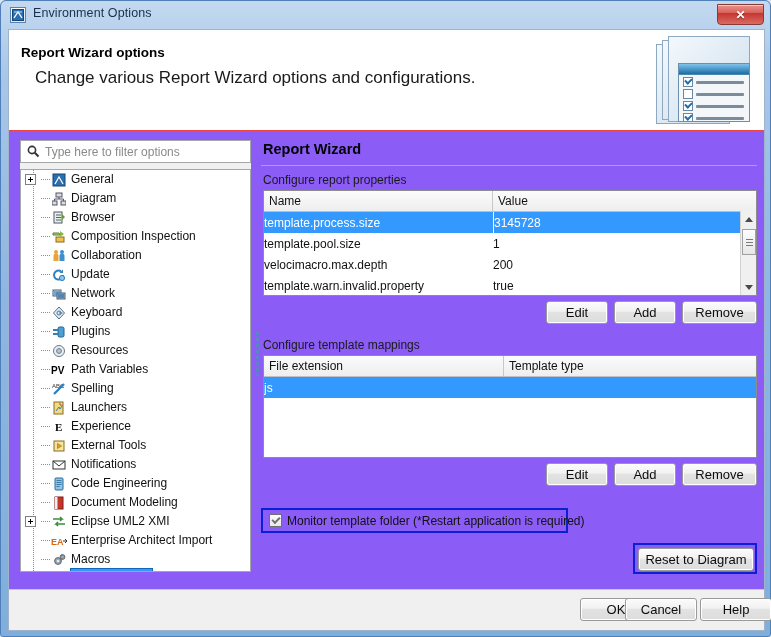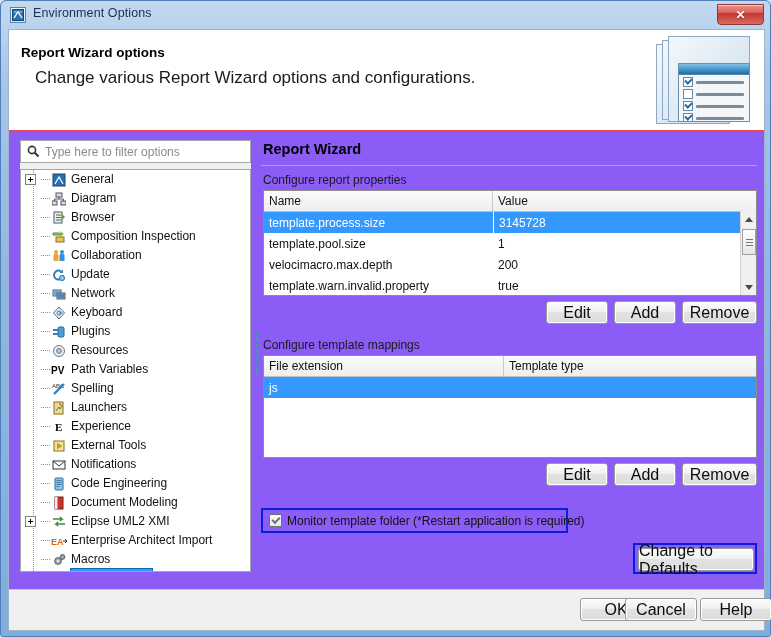--- a/index.html
+++ b/index.html
@@ -313,21 +313,20 @@
     box-sizing: border-box;
   }
   .grid-row {
     display: flex;
     height: 21px;
     font-size: 12px;
     color: #111;
   }
   .grid-row .cell {
     display: flex; align-items: center;
-    padding-left: 5px;
     box-sizing: border-box;
     overflow: hidden;
     white-space: nowrap;
   }
   .grid-row.selected { background: #3399ff; color: #fff; }
   .grid-row.selected .cell + .cell { border-left: 1px solid #fff; }
 
   
   .vscroll {
     position: absolute;
@@ -365,21 +364,21 @@
   .arrow-dn { border-top: 5px solid #4a4a4a; }
 
   .btn {
     position: absolute;
     height: 23px;
     background: linear-gradient(to bottom,#fbfbfb 0%, #f1f1f1 45%, #e3e3e3 46%, #dcdcdc 100%);
     border: 1px solid #9a9a9a;
     border-radius: 3px;
     box-sizing: border-box;
     display: flex; align-items: center; justify-content: center;
-    font-size: 16px;
+    font-size: 13px;
     color: #0c0c0c;
     box-shadow: inset 0 0 0 1px #fff;
   }
 
   
   #chk-wrap {
     position: absolute;
     left: 0; top: 375px;
     width: 307px; height: 25px;
     border: 2px solid #0b1fd6;
@@ -829,21 +828,21 @@
         <div class="btn" style="left:285px; top:330px; width:62px;">Edit</div>
         <div class="btn" style="left:353px; top:330px; width:62px;">Add</div>
         <div class="btn" style="left:421px; top:330px; width:75px;">Remove</div>
 
         <div id="chk-wrap">
           <span class="win-chk on"></span>
           <span id="chk-label">Monitor template folder (*Restart application is required)</span>
         </div>
 
         <div id="reset-wrap">
-          <div class="btn" id="reset-btn">Change to Defaults</div>
+          <div class="btn" id="reset-btn">Reset to Diagram</div>
         </div>
       </div>
     </div>
 
     <div id="footer">
       <div class="btn" style="left:571px;">OK</div>
       <div class="btn" style="left:616px;">Cancel</div>
       <div class="btn" style="left:691px;">Help</div>
     </div>
 

